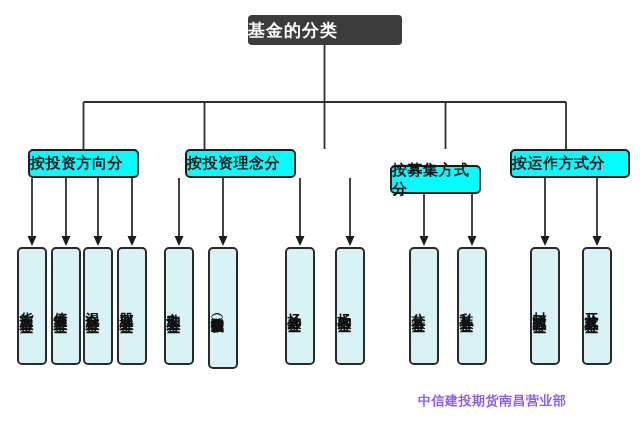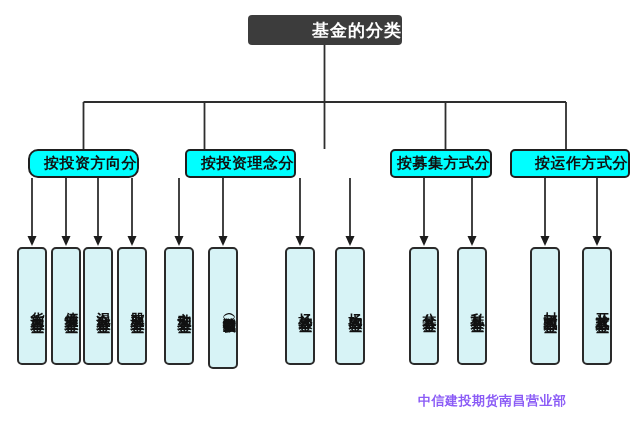--- a/index.html
+++ b/index.html
@@ -3,36 +3,36 @@
 <meta charset="utf-8">
 <style>
   html,body{margin:0;padding:0;background:#ffffff;}
   .stage{
     position:relative;width:640px;height:430px;background:#ffffff;overflow:hidden;
     font-family:"Liberation Sans","DejaVu Sans",sans-serif;
   }
   .stage svg{position:absolute;left:0;top:0;width:640px;height:430px;}
   .node{
     position:absolute;box-sizing:border-box;
-    display:flex;align-items:center;justify-content:flex-end;
+    display:flex;align-items:center;justify-content:flex-start;font-family:Liberation Mono, monospace;
   }
   .root-box{
     left:248px;top:15px;width:154px;height:30px;
     background:#3c3c3c;border-radius:4px;
     color:#ffffff;font-size:17px;font-weight:bold;letter-spacing:1px;
   }
   .cat{
     top:149px;height:29px;
     background:#00ffff;border:2px solid #1f1f1f;border-radius:5px;
     color:#111111;font-size:15px;font-weight:bold;letter-spacing:0.5px;
   }
-  .cat1{left:28px;width:111px;border-radius:10px;}
+  .cat1{left:28px;width:111px;}
   .cat2{left:149px;width:111px;margin-left:36px;}
   .cat3{left:268px;width:112px;}
-  .cat4{left:390px;width:102px;}
+  .cat4{left:390px;width:91px;margin-top:16px;}
   .cat5{left:510px;width:120px;}
   .leaf{
     top:247px;width:30px;height:118px;
     background:#d7f3f6;border:2px solid #2a2a2a;border-radius:5px;
     color:#111111;
   }
   .leaf span{
     writing-mode:vertical-rl;text-orientation:mixed;
     font-size:14px;font-weight:bold;letter-spacing:2px;line-height:1;
     white-space:nowrap;

